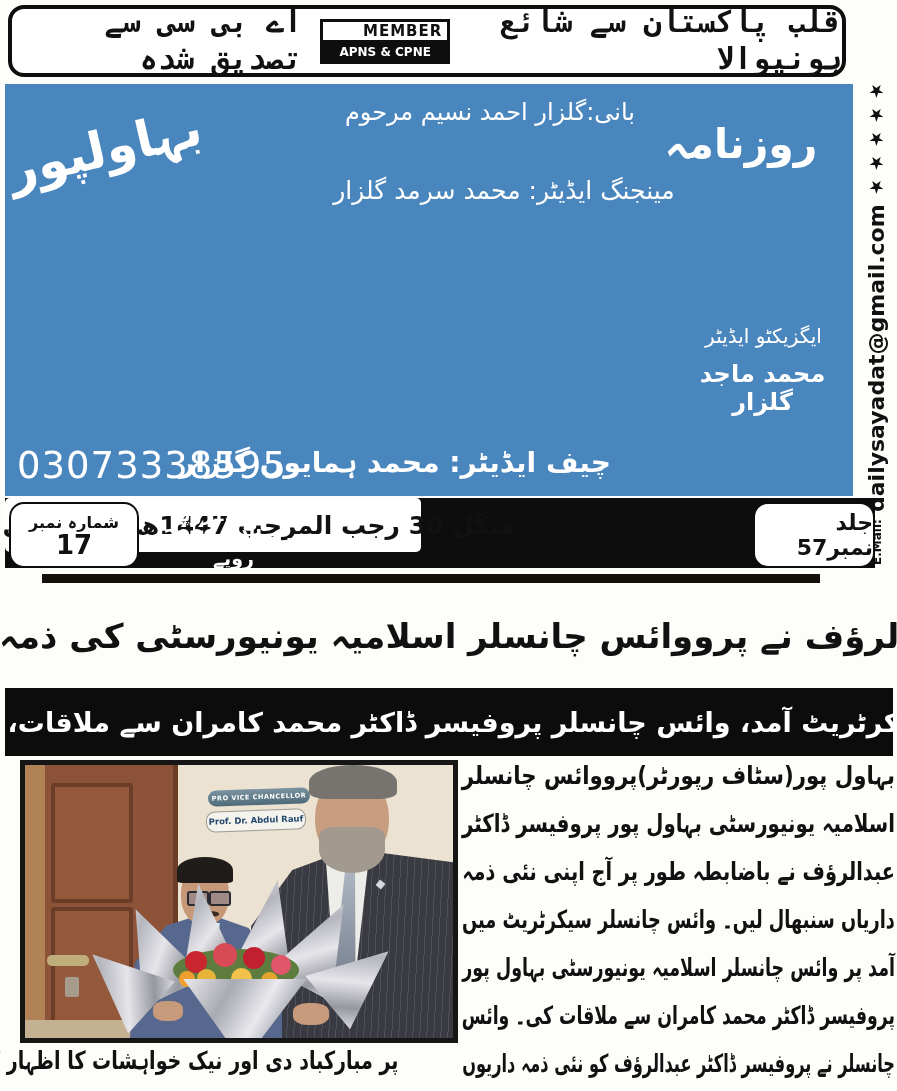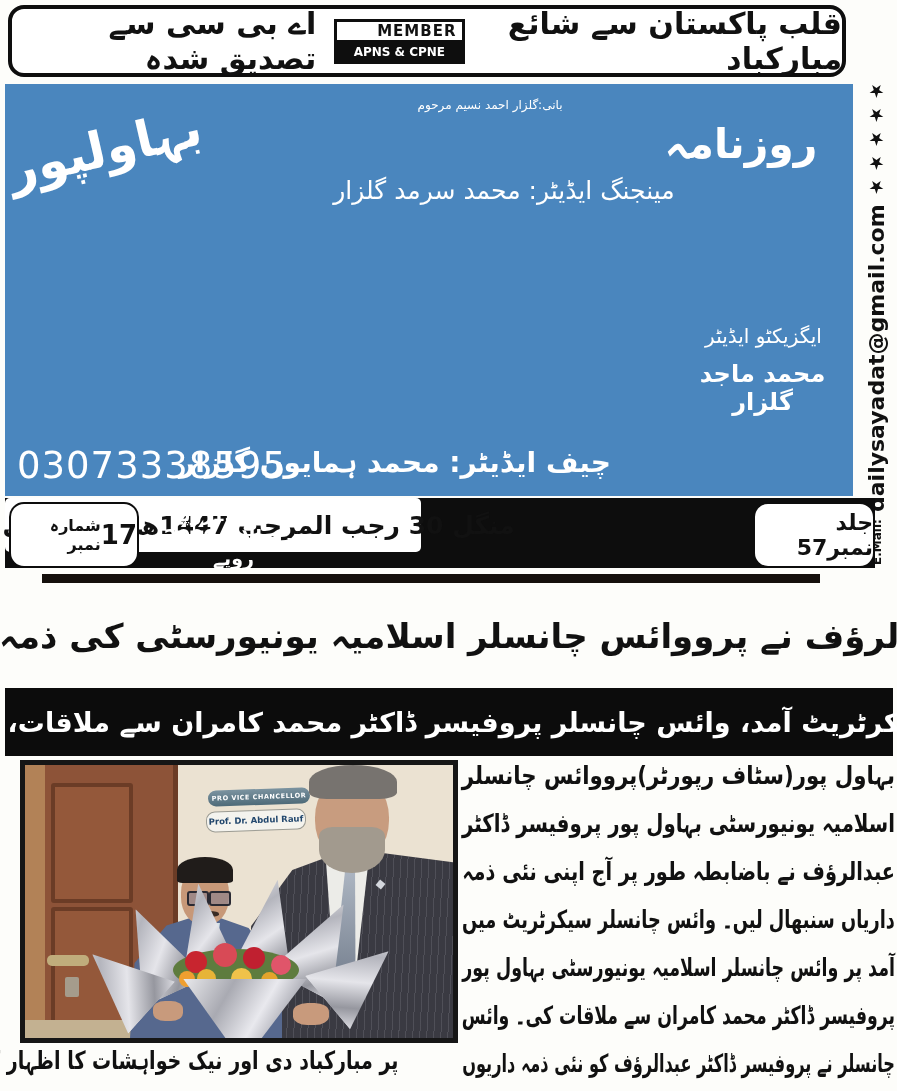--- a/index.html
+++ b/index.html
@@ -6,52 +6,52 @@
   #page { position:relative; width:897px; height:1091px; background:#fdfdfa;
           font-family:"DejaVu Sans", sans-serif; color:#111; overflow:hidden; }
   .abs { position:absolute; }
   .urdu { direction:rtl; }
   .fit { white-space:nowrap; }
 
   
   .top-banner { left:8px; top:5px; width:838px; height:72px; border:4px solid #0e0e0e;
     border-radius:16px; background:#fff; display:flex; align-items:center; justify-content:center;
     gap:18px; direction:rtl; box-sizing:border-box; }
-  .banner-text { font-size:30px; font-weight:bold; }
+  .banner-text { font-size:30px; font-weight:bold;font-family:Liberation Mono, monospace; }
   .member-box { border:3px solid #0e0e0e; text-align:center; direction:ltr; flex:0 0 auto; }
   .member-box .m1 { font-size:15px; font-weight:bold; letter-spacing:1px; padding:0 5px;
     border-bottom:3px solid #0e0e0e; }
   .member-box .m2 { font-size:12px; font-weight:bold; background:#0e0e0e; color:#fff; padding:2px 5px; }
 
   
   .email-strip { left:855px; top:0; width:42px; height:565px; display:flex; justify-content:center; }
   .email-strip .vtext { writing-mode:vertical-rl; transform:rotate(180deg);
     display:flex; align-items:center; gap:7px; height:100%; justify-content:flex-start; }
   .email-strip .lbl { font-size:12px; font-weight:bold; }
   .email-strip .adr { font-size:22px; font-weight:bold; }
   .email-strip .stars { font-size:18px; letter-spacing:3px; }
 
   
   .masthead { left:5px; top:84px; width:848px; height:412px; background:#4a86be; color:#fff; }
   .mh-city { left:18px; top:34px; width:180px; font-size:50px; font-weight:bold; text-align:center;
     transform:rotate(-13deg); }
-  .mh-founder { left:320px; top:14px; width:330px; font-size:12px; text-align:center; }
+  .mh-founder { left:320px; top:14px; width:330px; font-size:24px; text-align:center; }
   .mh-managing { left:300px; top:92px; width:350px; font-size:25px; text-align:center;margin-left:24px; }
   .mh-daily { left:636px; top:36px; width:200px; font-size:41px; font-weight:bold; text-align:center; }
   .mh-title { left:0px; top:70px; width:770px; height:330px; display:flex; align-items:center;
     justify-content:center; font-size:200px; font-weight:bold; line-height:1; }
   .mh-exec-lbl { left:676px; top:240px; width:165px; font-size:20px; text-align:center; }
   .mh-exec-name { left:670px; top:276px; width:175px; font-size:24px; font-weight:bold; text-align:center; }
   .mh-chief { left:150px; top:362px; width:480px; font-size:28px; font-weight:bold; text-align:center; }
   .mh-phone { left:12px; top:360px; width:230px; font-size:37px; letter-spacing:1px; }
 
   
   .date-bar { left:5px; top:498px; width:870px; height:70px; background:#0d0d0d; }
   .round-box { position:absolute; background:#fff; border:2px solid #0d0d0d; border-radius:15px;
-    display:flex; flex-direction:row; align-items:center; justify-content:center; color:#111; }
+    display:flex; flex-direction:column; align-items:center; justify-content:center; color:#111; }
   .issue-box { left:4px; top:4px; width:126px; height:62px; }
   .issue-box .l1 { font-size:16px; font-weight:bold; }
   .issue-box .l2 { font-size:26px; font-weight:bold; line-height:1; }
   .price { left:136px; top:6px; width:185px; color:#fff; text-align:center; }
   .price .p1 { font-size:18px; font-weight:bold; }
   .price .p2 { font-size:19px; font-weight:bold; }
   .date-box { left:326px; top:7px; width:416px; height:54px; background:#fff; border-radius:5px;
     display:flex; align-items:center; justify-content:center; color:#111; }
   .date-box span { font-size:25px; font-weight:bold; }
   .volume-box { left:748px; top:4px; width:118px; height:62px; border-radius:15px; }
@@ -118,21 +118,21 @@
     text-align-last:justify; direction:rtl; }
   .article-cont { left:14px; top:1046px; width:436px; font-size:25px; font-weight:bold;
     text-align:center; direction:rtl; }
 </style>
 </head>
 <body>
 
 <div id="page">
 
   <div class="abs top-banner">
-    <span class="banner-text urdu">قلب پاکستان سے شائع مبارکباد</span>
+    <span class="banner-text urdu">قلب پاکستان سے شائع ہونیوالا</span>
     <span class="member-box">
       <span class="m1" style="display:block;padding-left:40px;">MEMBER</span>
       <span class="m2" style="display:block;">APNS &amp; CPNE</span>
     </span>
     <span class="banner-text urdu">اے بی سی سے تصدیق شدہ</span>
   </div>
 
   <div class="abs email-strip">
     <div class="vtext">
       <span class="lbl">E.Mail:</span>

